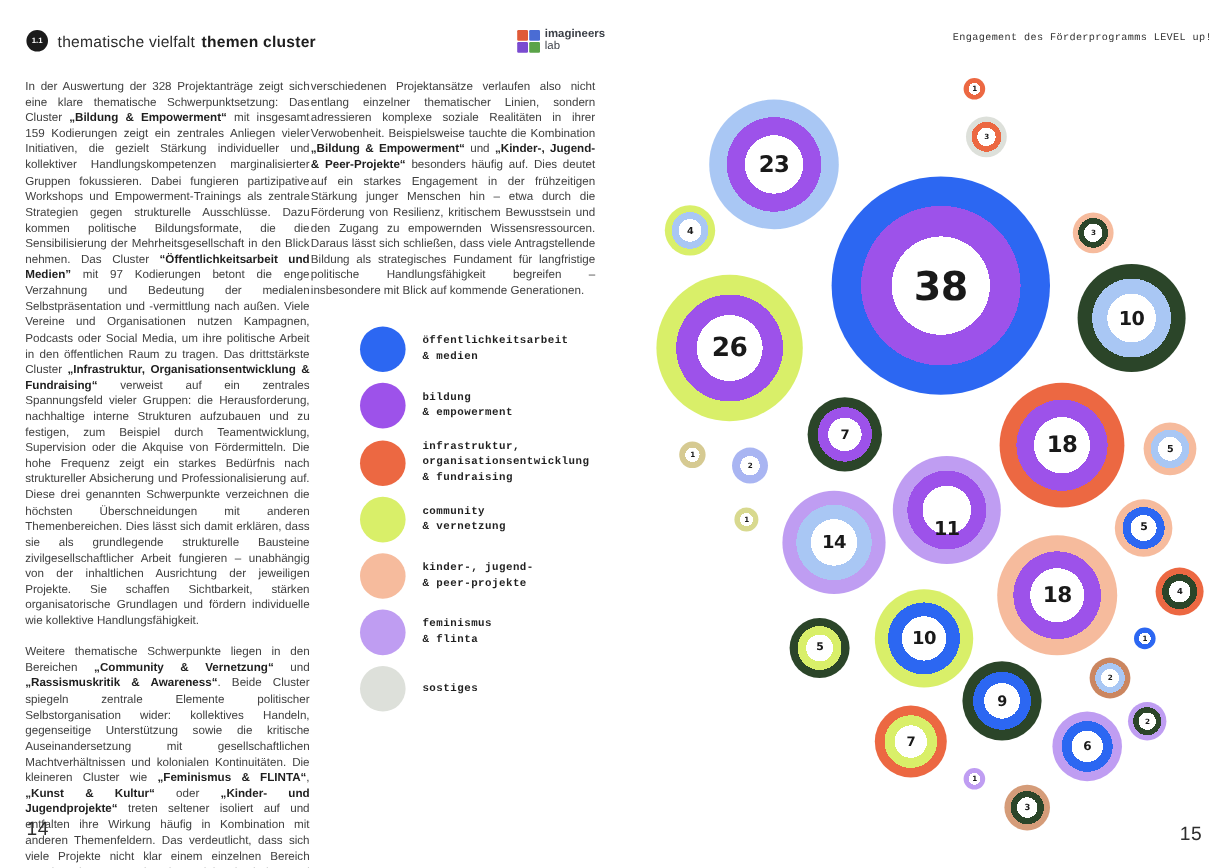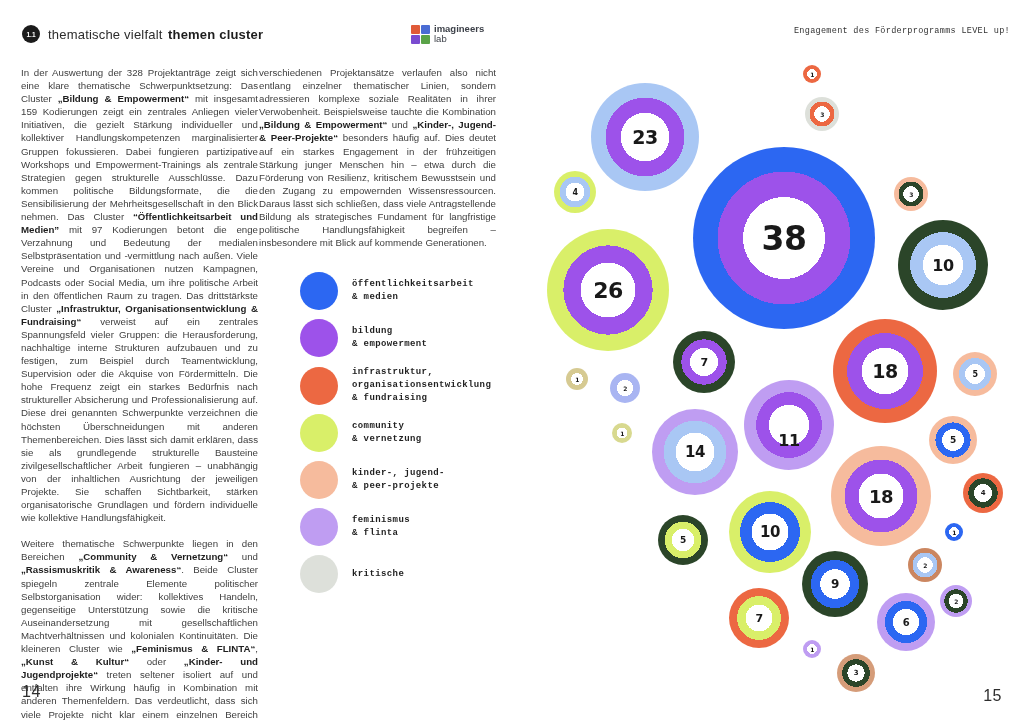--- a/index.html
+++ b/index.html
@@ -10,21 +10,21 @@
     color:#3e3e3e;
   }
   
   .hdr-badge{
     position:absolute;left:22px;top:25px;width:18px;height:18px;border-radius:50%;
     background:#1b1b1b;color:#fff;font-size:6.5px;font-weight:bold;
     display:flex;align-items:center;justify-content:center;
   }
   .hdr-title{position:absolute;left:48px;top:27px;font-size:13px;color:#2c2c2c;letter-spacing:.2px;}
   .hdr-title2{position:absolute;left:168px;top:27px;font-size:13px;font-weight:bold;color:#1d1d1d;letter-spacing:.2px;}
-  .logo{position:absolute;left:411px;top:24px;display:flex;gap:4px;align-items:center;}
+  .logo{position:absolute;left:431px;top:24px;display:flex;gap:4px;align-items:center;}
   .logo-grid{display:grid;grid-template-columns:9px 9px;grid-template-rows:9px 9px;gap:1px;}
   .logo-grid i{display:block;border-radius:1px;}
   .logo-text{font-size:9.5px;line-height:10px;color:#3c4048;font-weight:bold;}
   .logo-text .lab{font-weight:normal;}
   .hdr-meta{
     position:absolute;right:14px;top:26px;font-family:"Liberation Mono",monospace;
     font-size:8.5px;color:#333;letter-spacing:.3px;
   }
   
   .col{position:absolute;top:66px;width:237px;font-size:9.7px;line-height:13.1px;text-align:justify;color:#404040;}
@@ -112,21 +112,21 @@
       <div class="legend-label">kinder-, jugend-
 &amp; peer-projekte</div>
     </div>
     <div class="legend-item">
       <div class="legend-dot" style="background: rgb(191, 157, 242);"></div>
       <div class="legend-label">feminismus
 &amp; flinta</div>
     </div>
     <div class="legend-item">
       <div class="legend-dot" style="background: rgb(221, 224, 218);"></div>
-      <div class="legend-label">kritische</div>
+      <div class="legend-label">sostiges</div>
     </div>
   </div>
 
 <div id="chart">
     <div class="bubble" style="left: 693px; top: 147px; height: 182px; width: 182px; background: radial-gradient(circle closest-side, rgb(255, 255, 255) 0px, rgb(255, 255, 255) 45%, rgb(157, 82, 234) 45%, rgb(157, 82, 234) 73%, rgb(44, 103, 242) 73%, rgb(44, 103, 242) 100%);">
       <span style="font-size: 33px;">38</span>
     </div>
     <div class="bubble" style="left: 547px; top: 229px; height: 122px; width: 122px; background: radial-gradient(circle closest-side, rgb(255, 255, 255) 0px, rgb(255, 255, 255) 45%, rgb(157, 82, 234) 45%, rgb(157, 82, 234) 73%, rgb(217, 239, 105) 73%, rgb(217, 239, 105) 100%);">
       <span style="font-size: 22px;">26</span>
     </div>

